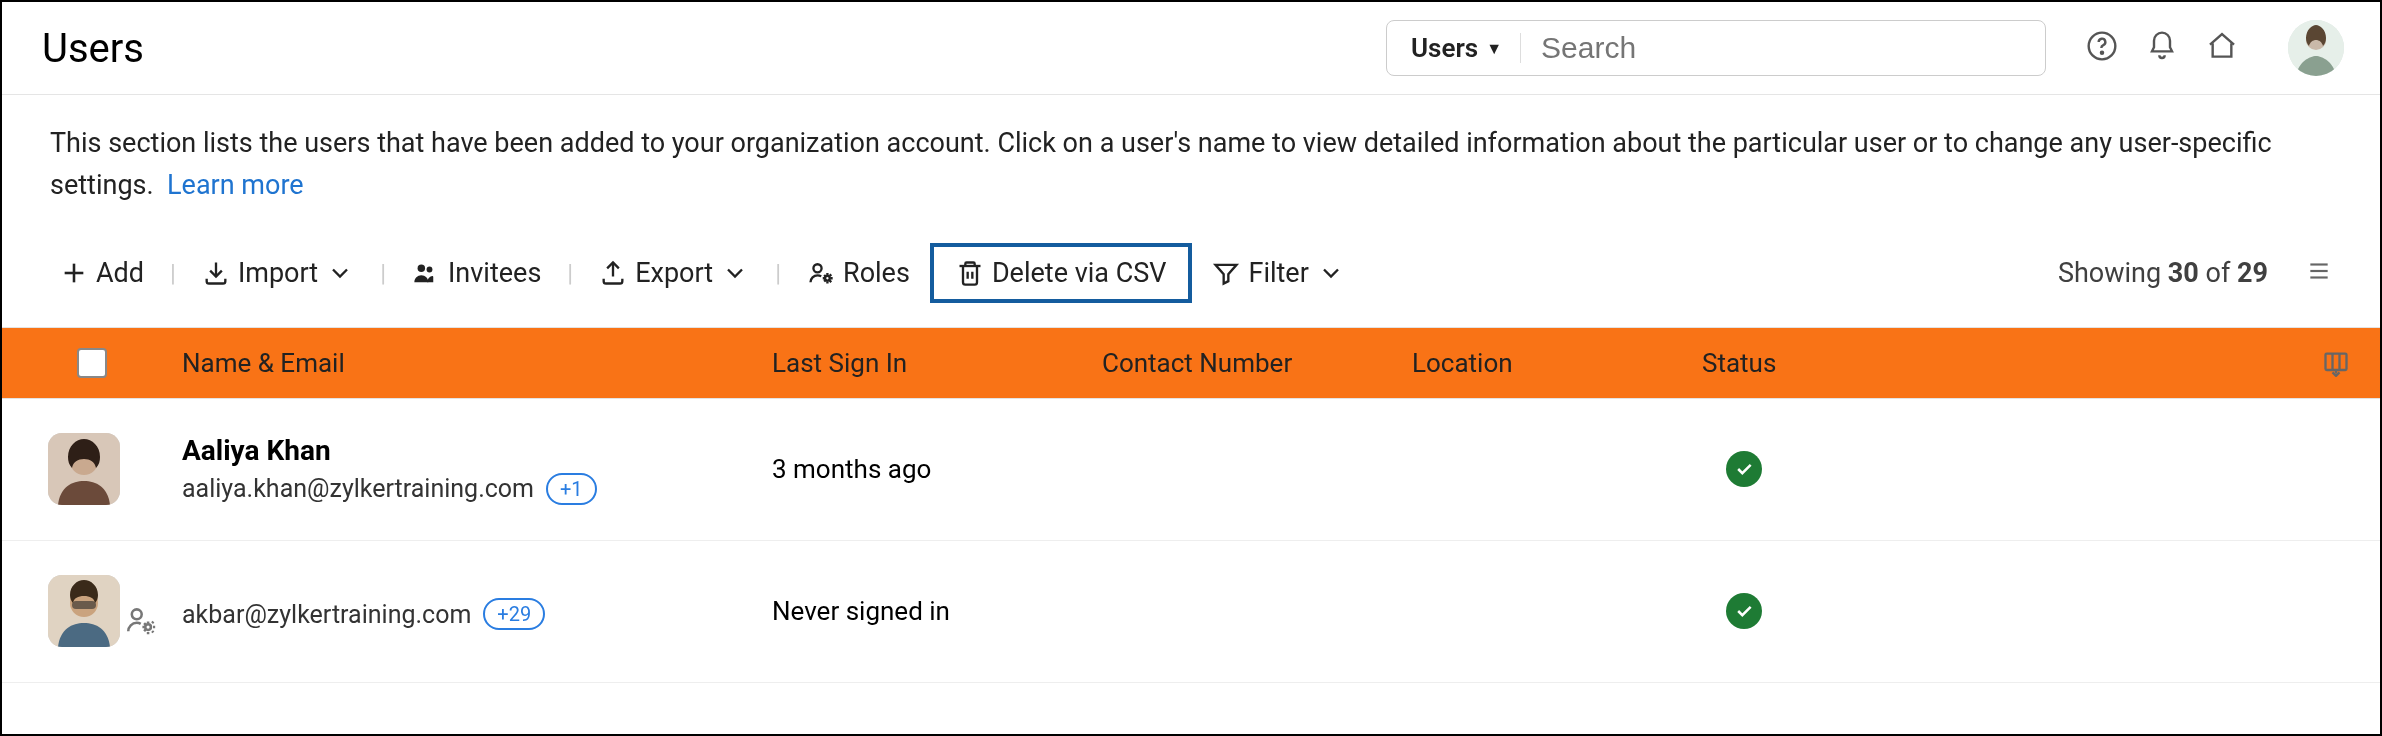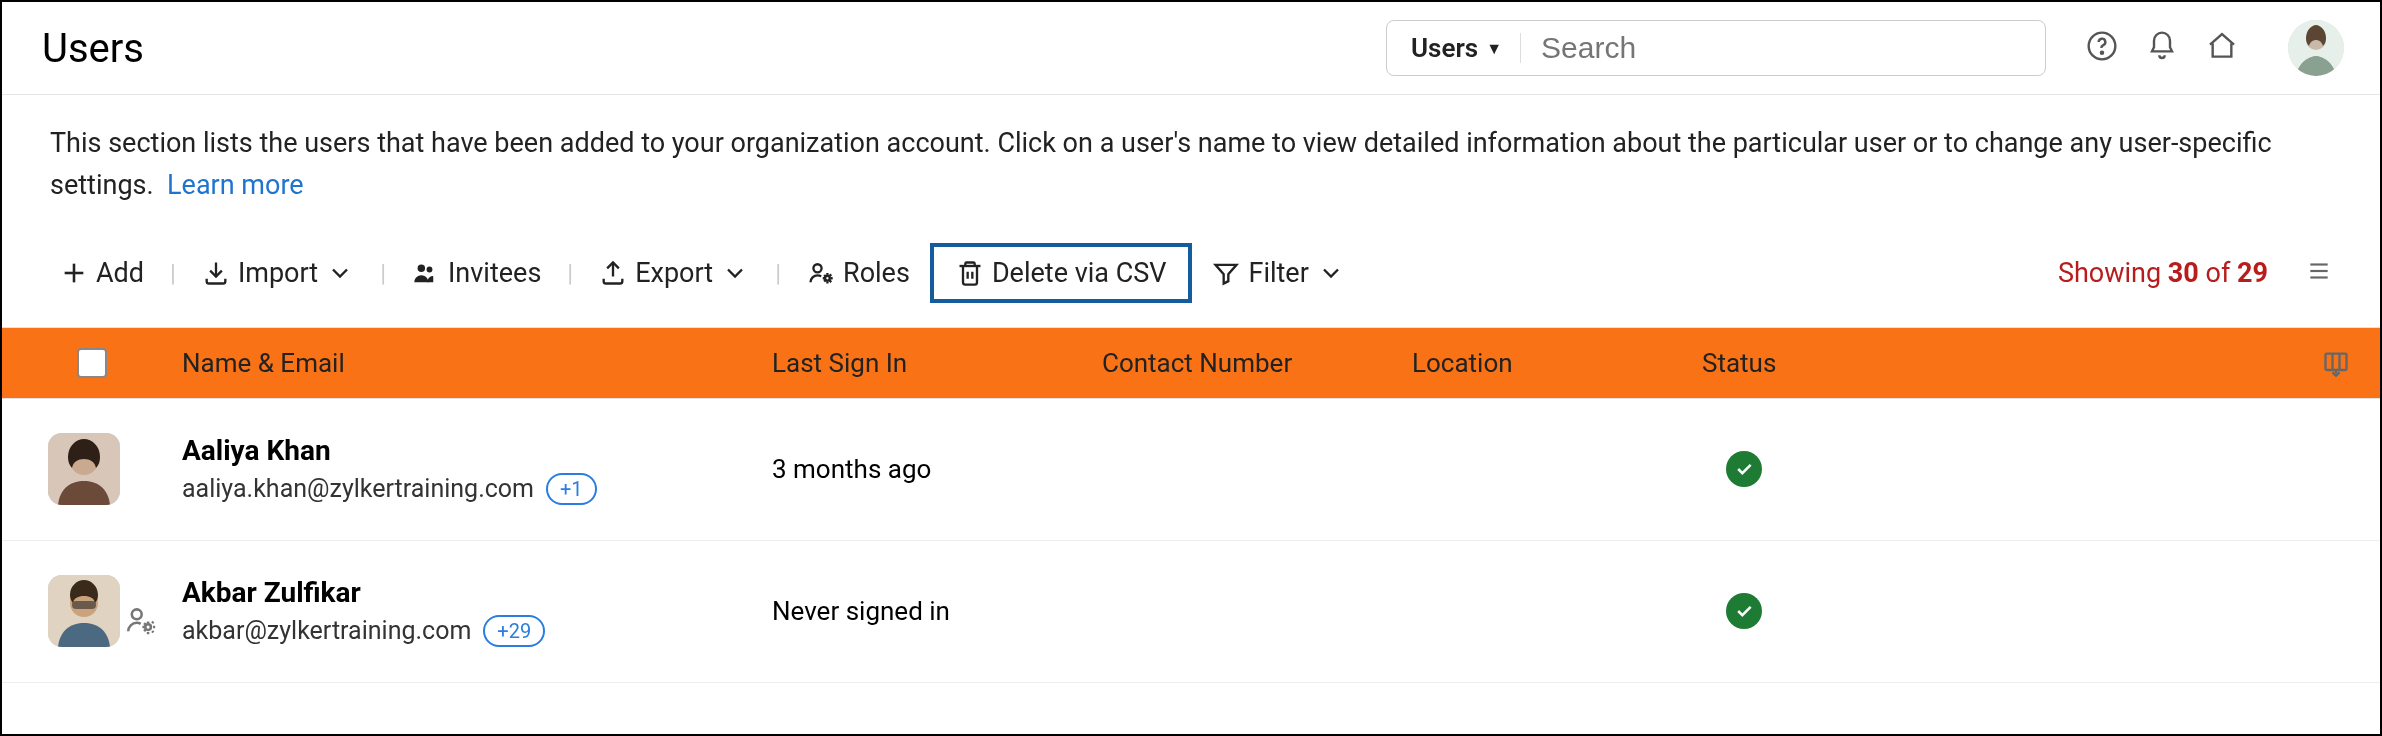--- a/index.html
+++ b/index.html
@@ -109,21 +109,21 @@
   }
   .tool-highlight {
     border: 4px solid #145c9e;
     padding: 10px 22px;
     align-items: center;
   }
   .chev {
     width: 18px; height: 18px;
   }
   .toolbar-spacer { flex: 1; }
-  .showing { font-size: 27px; color: #b91c1c; margin-right: 28px; }
+  .showing { font-size: 27px; color: #404040; margin-right: 28px; }
   .showing b { font-weight: 700; }
   .density-icon svg { width: 26px; height: 26px; color: #666; }
 
   
   .thead {
     display: flex;
     align-items: center;
     background: #f97316;
     border-top: 1px solid #e3e3e3;
     border-bottom: 1px solid #e3e3e3;
@@ -393,21 +393,20 @@
       <span class="admin-badge">
         <svg viewBox="0 0 24 24" fill="none" stroke="currentColor" stroke-width="1.8">
           <circle cx="9" cy="8" r="3.5"></circle>
             <path d="M3 20c0-3.3 2.7-6 6-6 1 0 2 .2 2.8.7"></path>
           <circle cx="17" cy="17" r="2"></circle>
             <path d="M17 13v1.5M17 20.5V22M13 17h1.5M20.5 17H22M14.2 14.2l1 1M19.8 19.8l1 1M14.2 19.8l1-1M19.8 14.2l1-1"></path>
         </svg>
       </span>
     </div>
     <div class="col-name namecell">
-      <div class="name">Akbar Zulfikar</div>
       <div class="email">
         <span>akbar@zylkertraining.com</span>
         <span class="pill">+29</span>
       </div>
     </div>
     <div class="col-signin signin-text">Never signed in</div>
     <div class="col-contact"></div>
     <div class="col-loc"></div>
     <div class="col-status col-status-cell">
       <span class="status-check">

